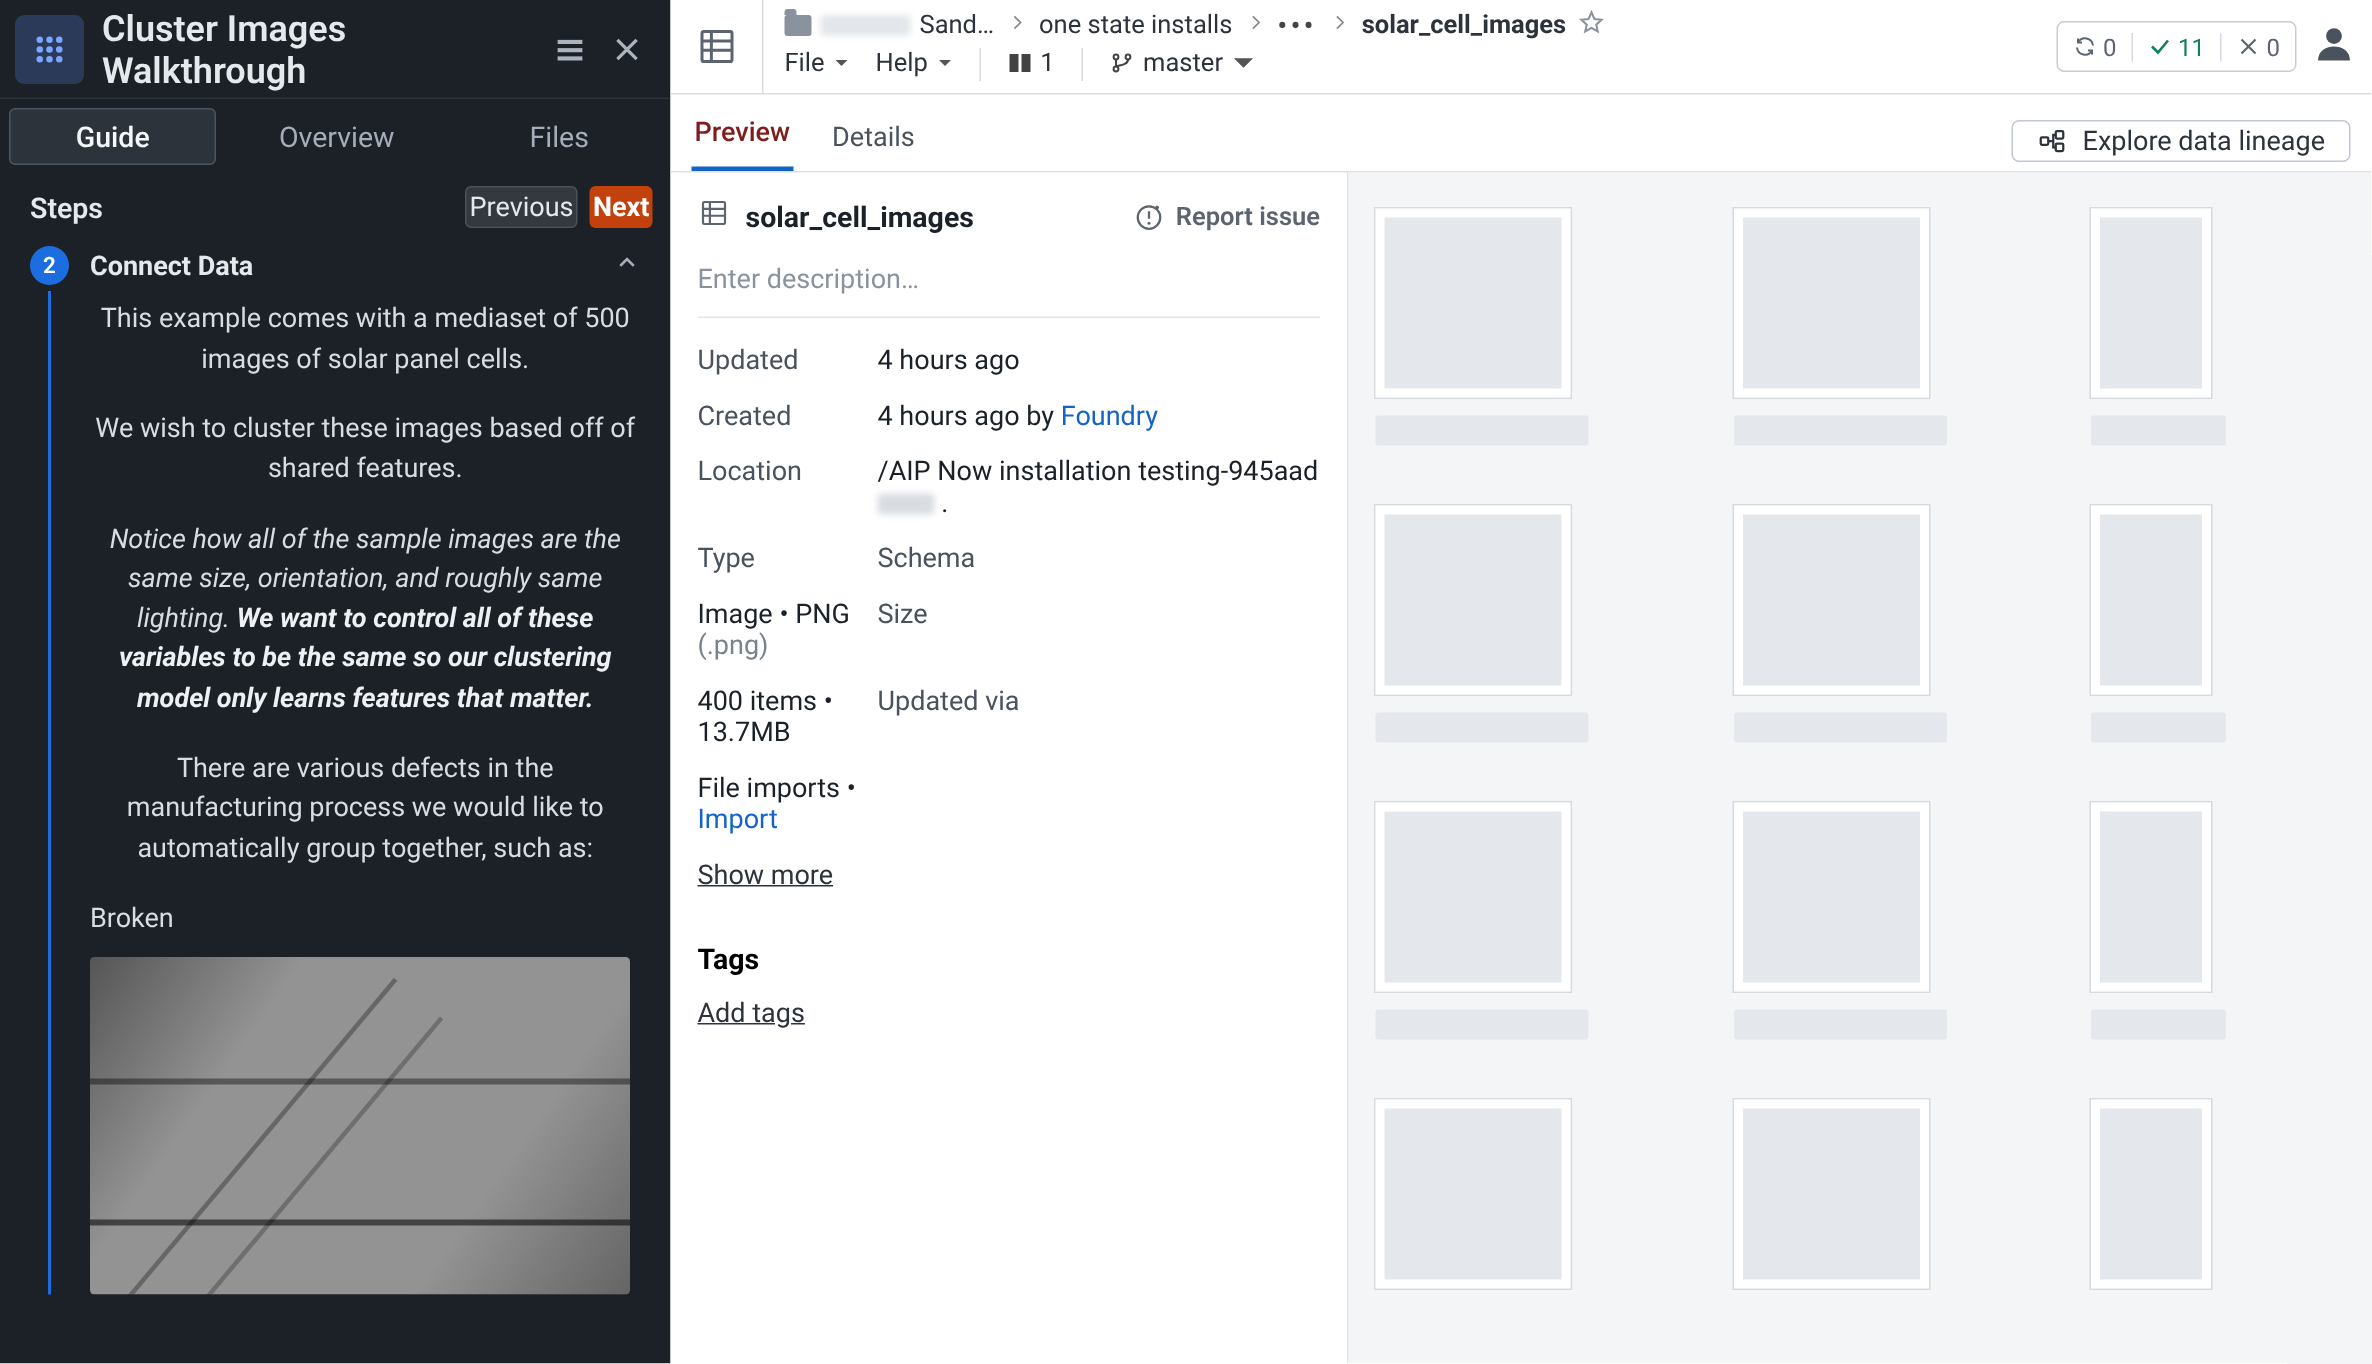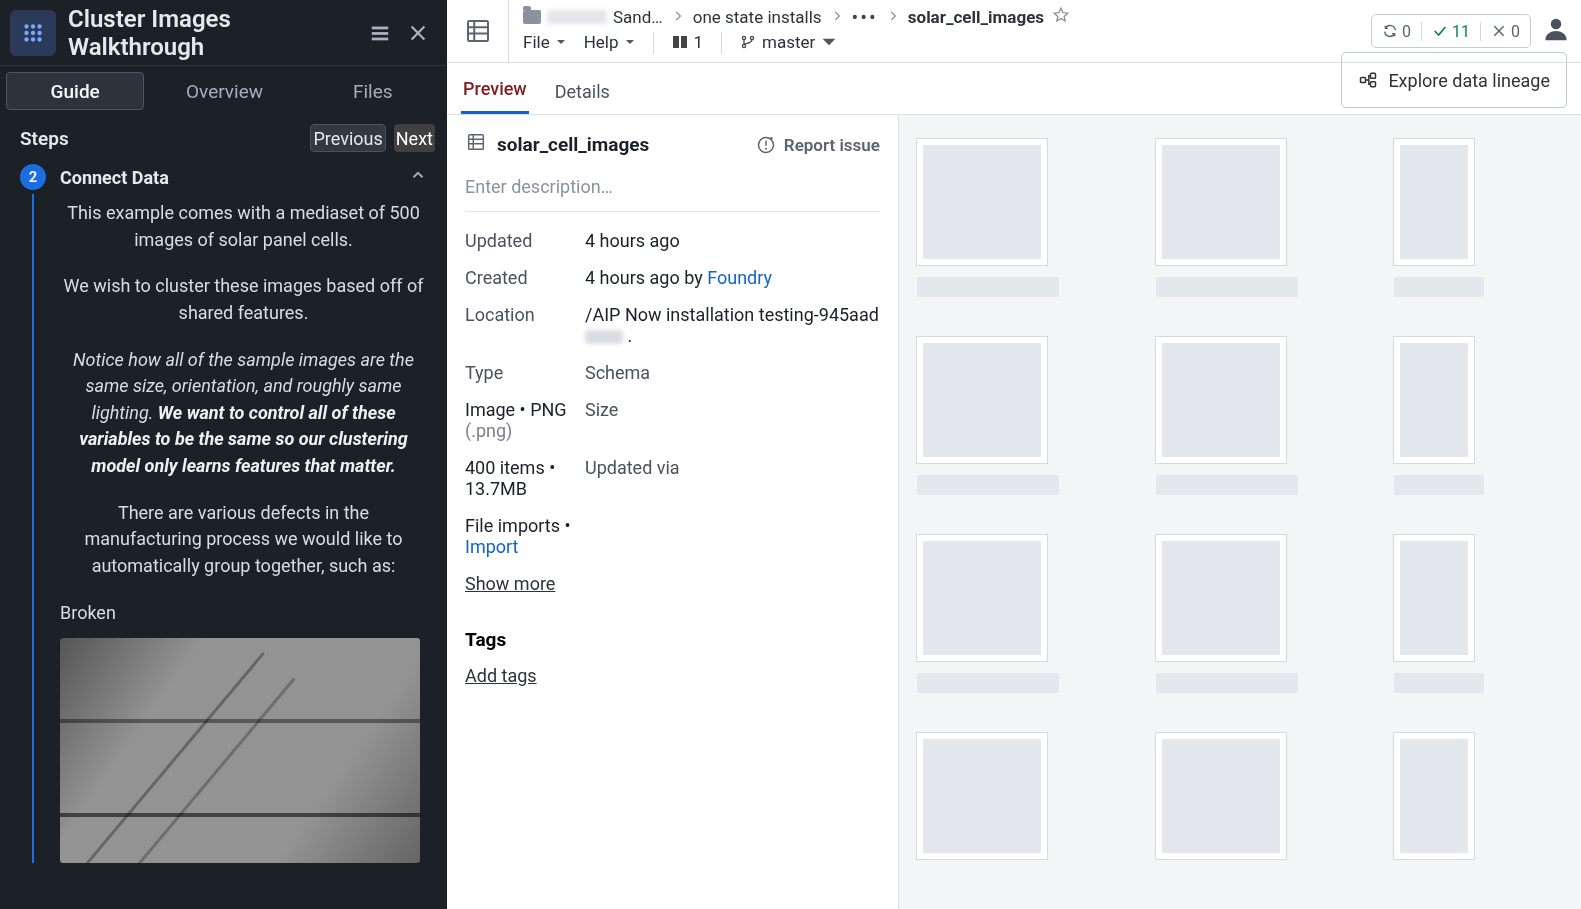--- a/index.html
+++ b/index.html
@@ -17,21 +17,21 @@
 
   .lp-tabs { display:flex; height:50px; }
   .lp-tab { flex:1; display:flex; align-items:center; justify-content:center; font-size:19px; color:#a5adba; cursor:pointer; }
   .lp-tab.sel { background:#2d333b; border:1px solid #4c5663; border-radius:4px; margin:6px; color:#f5f8fa; font-weight:500; }
   .lp-tab:not(.sel) { margin:6px; }
 
   .lp-steps-bar { display:flex; align-items:center; padding:8px 12px 8px 20px; gap:8px; }
   .lp-steps-bar .label { font-size:19px; font-weight:600; flex:1; }
   .lp-step-btn { height:28px; padding:0 2px; border-radius:4px; font-size:18px; display:flex; align-items:center; cursor:pointer; }
   .btn-prev { background:#33393f; color:#e4e9ed; border:1px solid #4a525d; }
-  .btn-next { background:#404040; color:#fff; font-weight:400; }
+  .btn-next { background:#c2410c; color:#fff; font-weight:700; }
 
   .lp-body { flex:1; overflow:hidden; padding:0 20px 0 20px; }
   .step-hdr { display:flex; align-items:center; gap:14px; padding:4px 0 10px 0; position:relative; }
   .step-num { width:26px; height:26px; border-radius:50%; background:#1b6de0; color:#fff; font-size:15px; font-weight:600; display:flex; align-items:center; justify-content:center; }
   .step-title { font-size:18px; font-weight:700; flex:1; }
   .chev-up svg { width:18px; height:18px; color:#a5adba; }
 
   .step-content { padding-left:40px; position:relative; font-size:18px; line-height:1.48; color:#d8dde2; }
   .step-content::before { content:""; position:absolute; left:12px; top:-6px; bottom:0; width:2px; background:#1b6de0; }
   .step-content p { margin-bottom:20px;text-align:center; }
@@ -75,21 +75,21 @@
   .stat:first-child { border-left:none; }
   .stat.green { color:#12805c; }
   .stat svg { width:16px; height:16px; }
   .avatar { width:30px; height:30px; color:#4a525d; }
 
   
   .subtabs { height:52px; border-bottom:1px solid #dbe0e5; display:flex; align-items:flex-end; padding:0 14px; gap:24px; }
   .subtab { padding:12px 2px; font-size:18px; color:#4a525d; cursor:pointer; }
   .subtab.active { color:#7f1d1d; border-bottom:3px solid #1364c6; font-weight:500; }
   .spacer { flex:1; }
-  .lineage-btn { display:flex; align-items:center; gap:10px; height:56px; padding:0 16px; border:1px solid #c2c8d0; border-radius:5px; font-size:18px; color:#2d333b; margin-bottom:6px; cursor:pointer; }
+  .lineage-btn { display:flex; align-items:center; gap:10px; height:28px; padding:0 16px; border:1px solid #c2c8d0; border-radius:5px; font-size:18px; color:#2d333b; margin-bottom:6px; cursor:pointer; }
   .lineage-btn svg { width:20px; height:20px; }
 
   
   .content { flex:1; display:flex; min-height:0; }
   .meta-col { width:452px; border-right:1px solid #dbe0e5; padding:16px 18px; overflow:auto; }
   .meta-title { display:flex; align-items:center; gap:10px; font-size:19px; font-weight:700; color:#1b2128; }
   .meta-title .ds-ic svg { width:22px; height:22px; color:#5c6470; }
   .report { margin-left:auto; display:flex; align-items:center; gap:8px; font-size:17px; font-weight:600; color:#5c6470; cursor:pointer; }
   .report svg { width:20px; height:20px; }
   .desc-input { margin-top:18px; font-size:18px; color:#8a929e; padding-bottom:14px; border-bottom:1px solid #e1e5ea; cursor:text; }

